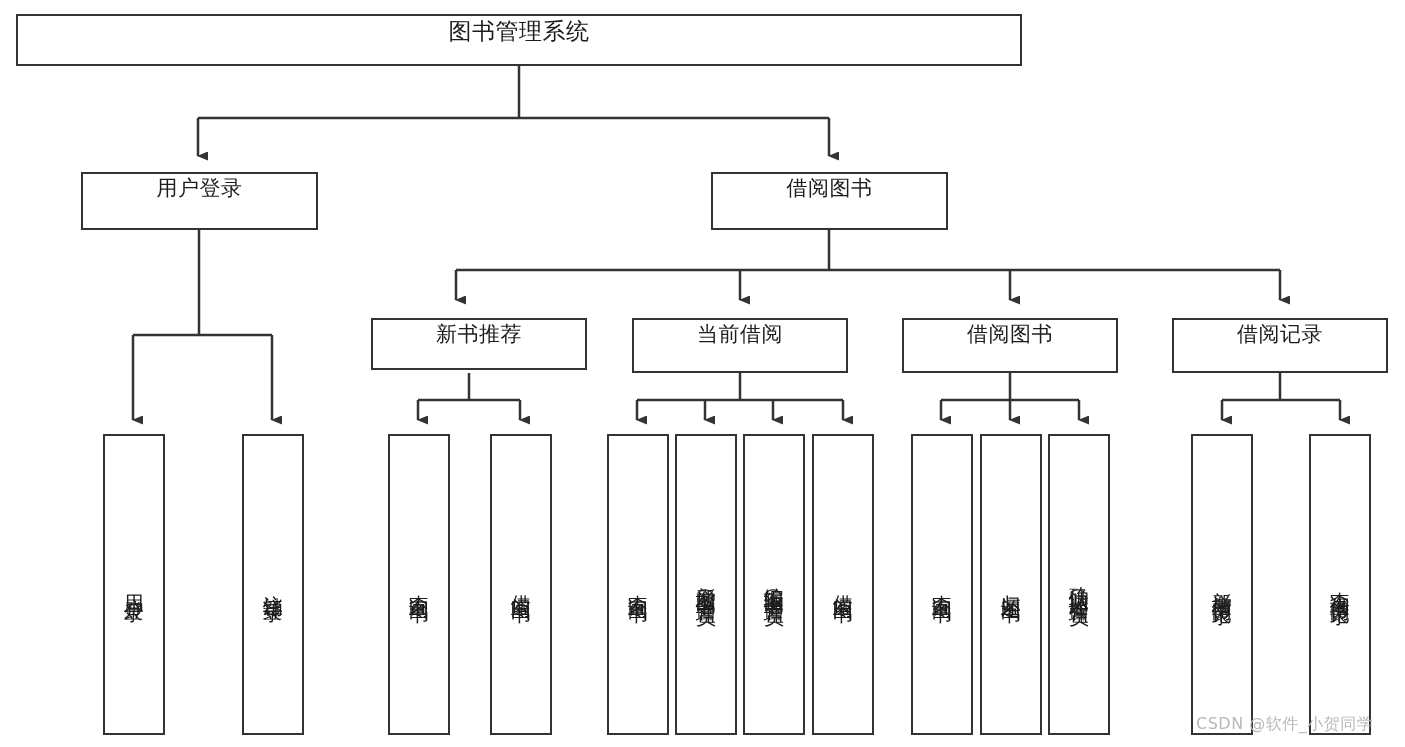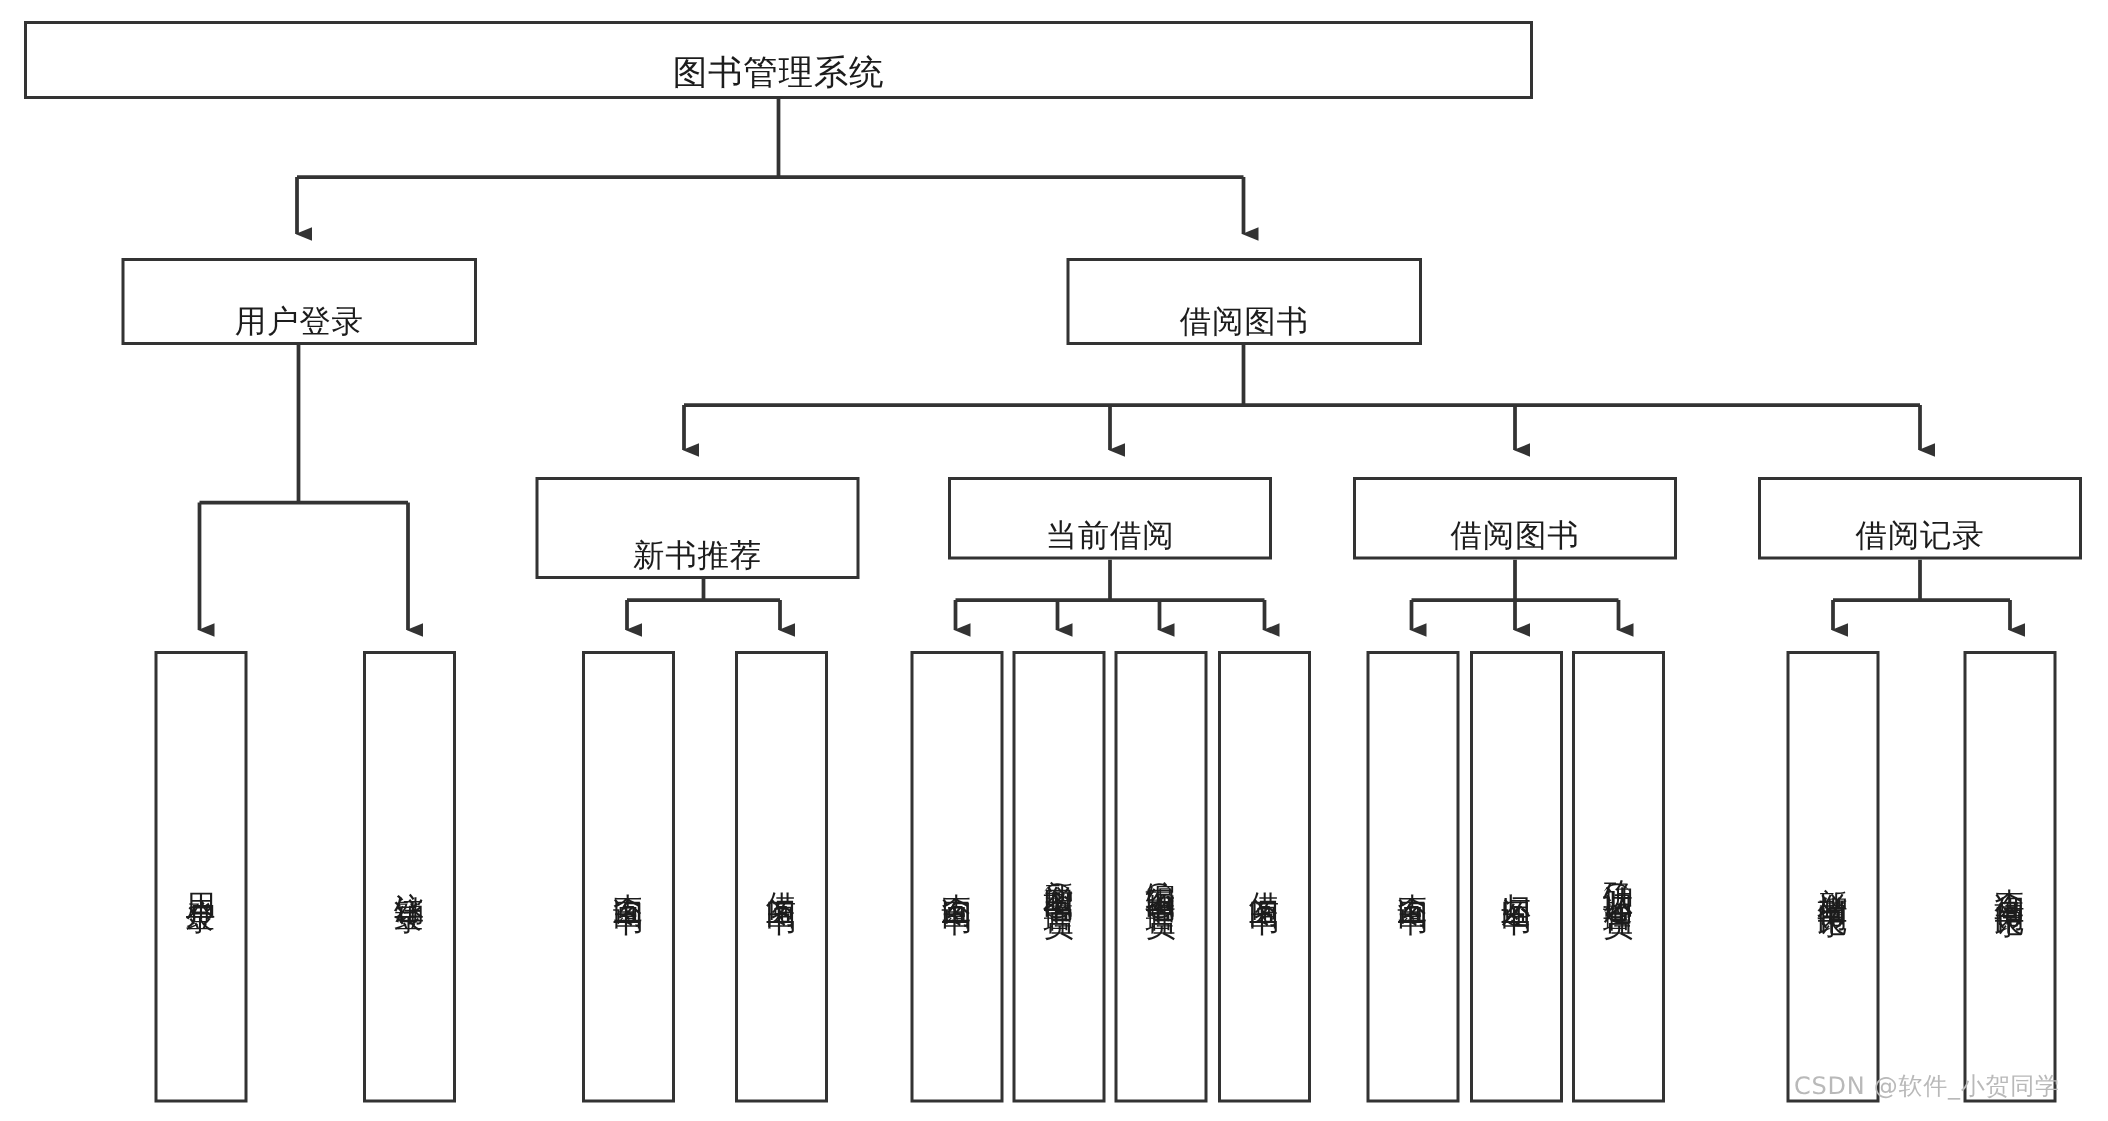--- a/index.html
+++ b/index.html
@@ -24,21 +24,21 @@
     top: 0;
     width: 1405px;
     height: 747px;
   }
   .node-box {
     position: absolute;
     box-sizing: border-box;
     border: 2px solid #333333;
     background: #ffffff;
     display: flex;
-    align-items: flex-end;
+    align-items: flex-start;
     justify-content: center;
     color: #1c1c1c;
   }
   .node-label {
     display: block;
     text-align: center;
     letter-spacing: 0.5px;
     white-space: nowrap;
   }
   .level-root .node-label {
@@ -132,21 +132,21 @@
     <span class="node-label">图书管理系统</span>
   </div>
 
   <div class="node-box level-2" style="left:81px; top:172px; width:237px; height:58px;">
     <span class="node-label">用户登录</span>
   </div>
   <div class="node-box level-2" style="left:711px; top:172px; width:237px; height:58px;">
     <span class="node-label">借阅图书</span>
   </div>
 
-  <div class="node-box level-3" style="left:357px; top:318px; width:216px; height:68px;">
+  <div class="node-box level-3" style="left:371px; top:318px; width:216px; height:52px;">
     <span class="node-label">新书推荐</span>
   </div>
   <div class="node-box level-3" style="left:632px; top:318px; width:216px; height:55px;">
     <span class="node-label">当前借阅</span>
   </div>
   <div class="node-box level-3" style="left:902px; top:318px; width:216px; height:55px;">
     <span class="node-label">借阅图书</span>
   </div>
   <div class="node-box level-3" style="left:1172px; top:318px; width:216px; height:55px;">
     <span class="node-label">借阅记录</span>

